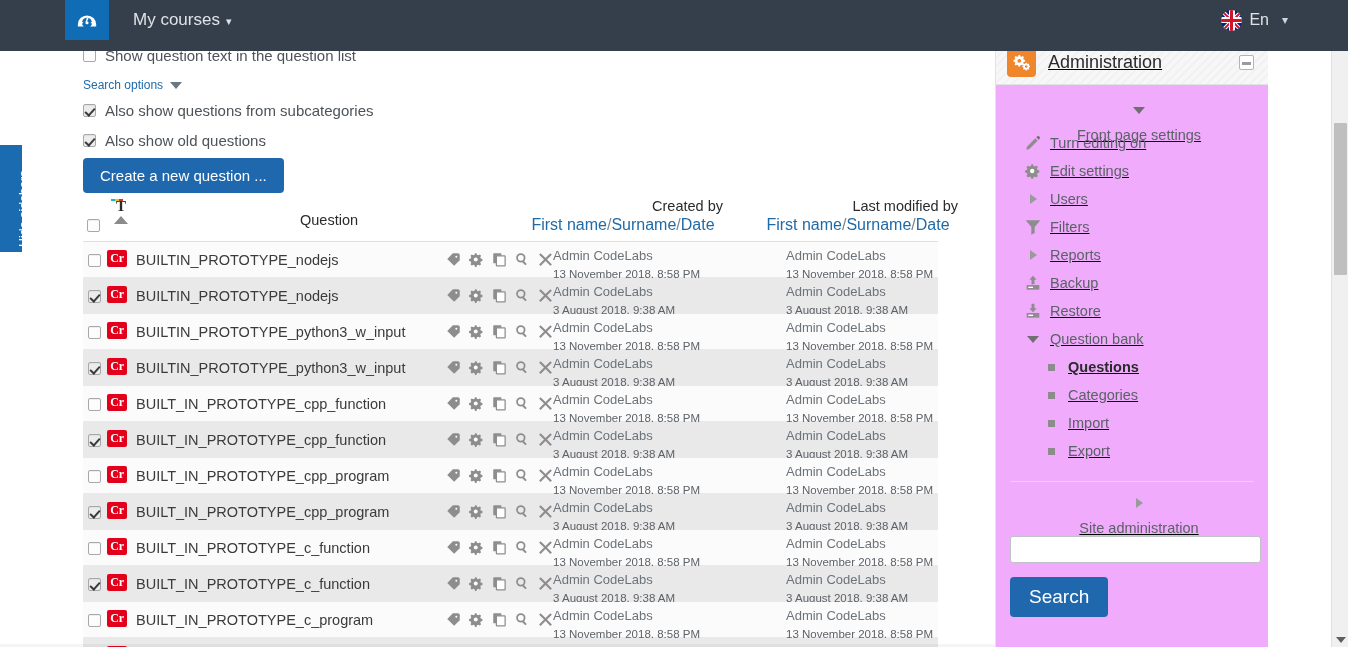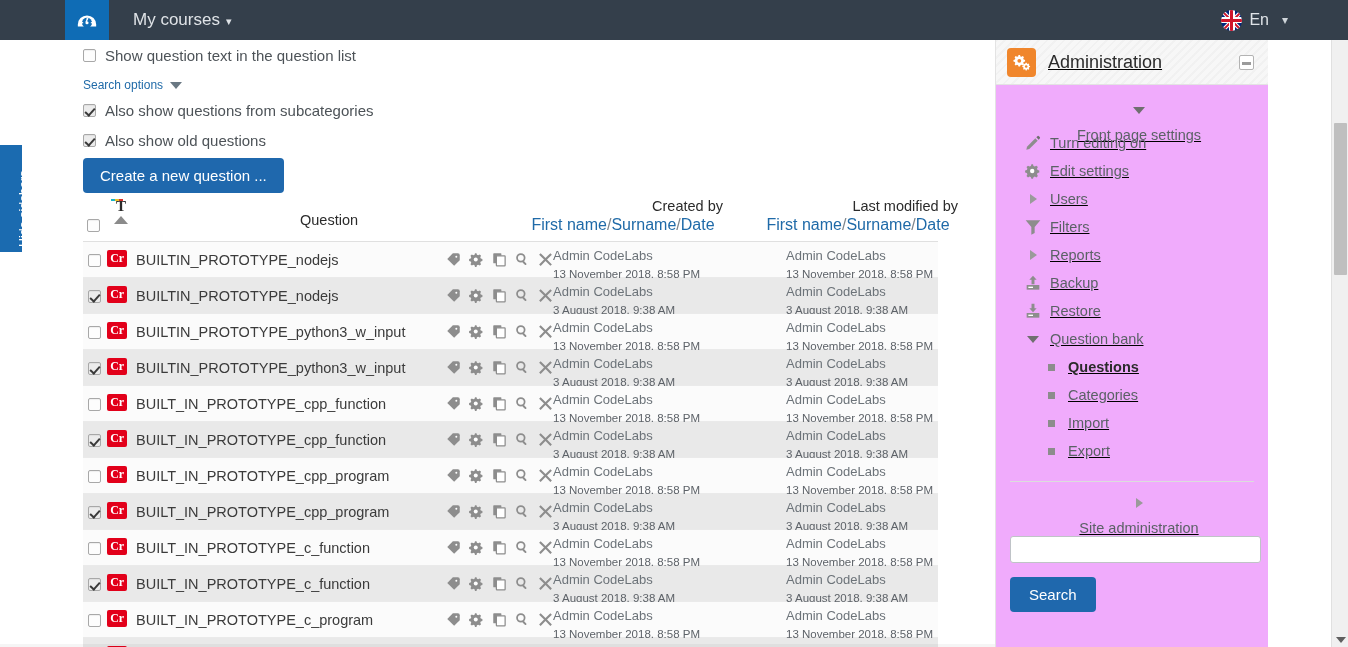--- a/index.html
+++ b/index.html
@@ -8,21 +8,21 @@
     width: 1348px; height: 647px;
     overflow: hidden;
     background: #ffffff;
     font-family: "Liberation Sans", sans-serif;
     -webkit-font-smoothing: antialiased;
   }
   #root { position: relative; width: 1348px; height: 647px; overflow: hidden; background:#fff; }
 
   
   .navbar {
-    position: absolute; top: 0; left: 0; width: 1348px; height: 40px;
+    position: absolute; top: 0; left: 0; width: 1348px; height: 51px;
     background: #343f4b; z-index: 40;
   }
   .nav-logo {
     position: absolute; left: 65px; top: 0; width: 44px; height: 40px;
     background: #0f6cb5; display: flex; align-items: center; justify-content: center;
     cursor: pointer;
   }
   .nav-left-block {
     position: absolute; left: 0; top: 0; width: 65px; height: 40px; background:#343f4b;
   }
@@ -178,21 +178,21 @@
   .tri-down { width:0;height:0;border-left:6px solid transparent;border-right:6px solid transparent;border-top:7px solid #6f6f6f; }
   .sq-bullet { width: 7px; height: 7px; background: #8c8c8c; }
 
   .ab-divider { height:1px; background:#dcdcdc; margin: 16px 14px 0 0; }
   .ab-search-input {
     margin-top: 14px; width: 251px; height: 27px; border: 1px solid #bfc3c7; border-radius: 3px;
     background:#fff; font-size:14px; padding: 3px 6px; font-family: inherit; color:#333;
   }
   .ab-search-btn {
     margin-top: 14px; background:#1f68ad; color:#fff; border:none; border-radius:4px;
-    font-size: 15px; padding: 9px 19px; cursor:pointer; font-family: inherit;
+    font-size: 19px; padding: 9px 19px; cursor:pointer; font-family: inherit;
   }
 
   
   .scrollbar {
     position:absolute; right: 0; top: 40px; width: 17px; height: 607px;
     background: #f0f0f0; border-left: 1px solid #e0e0e0;
   }
   .scroll-thumb {
     position:absolute; left: 2px; top: 83px; width: 13px; height: 152px;
     background: #bfbfbf; border-radius: 1px; cursor: pointer;

